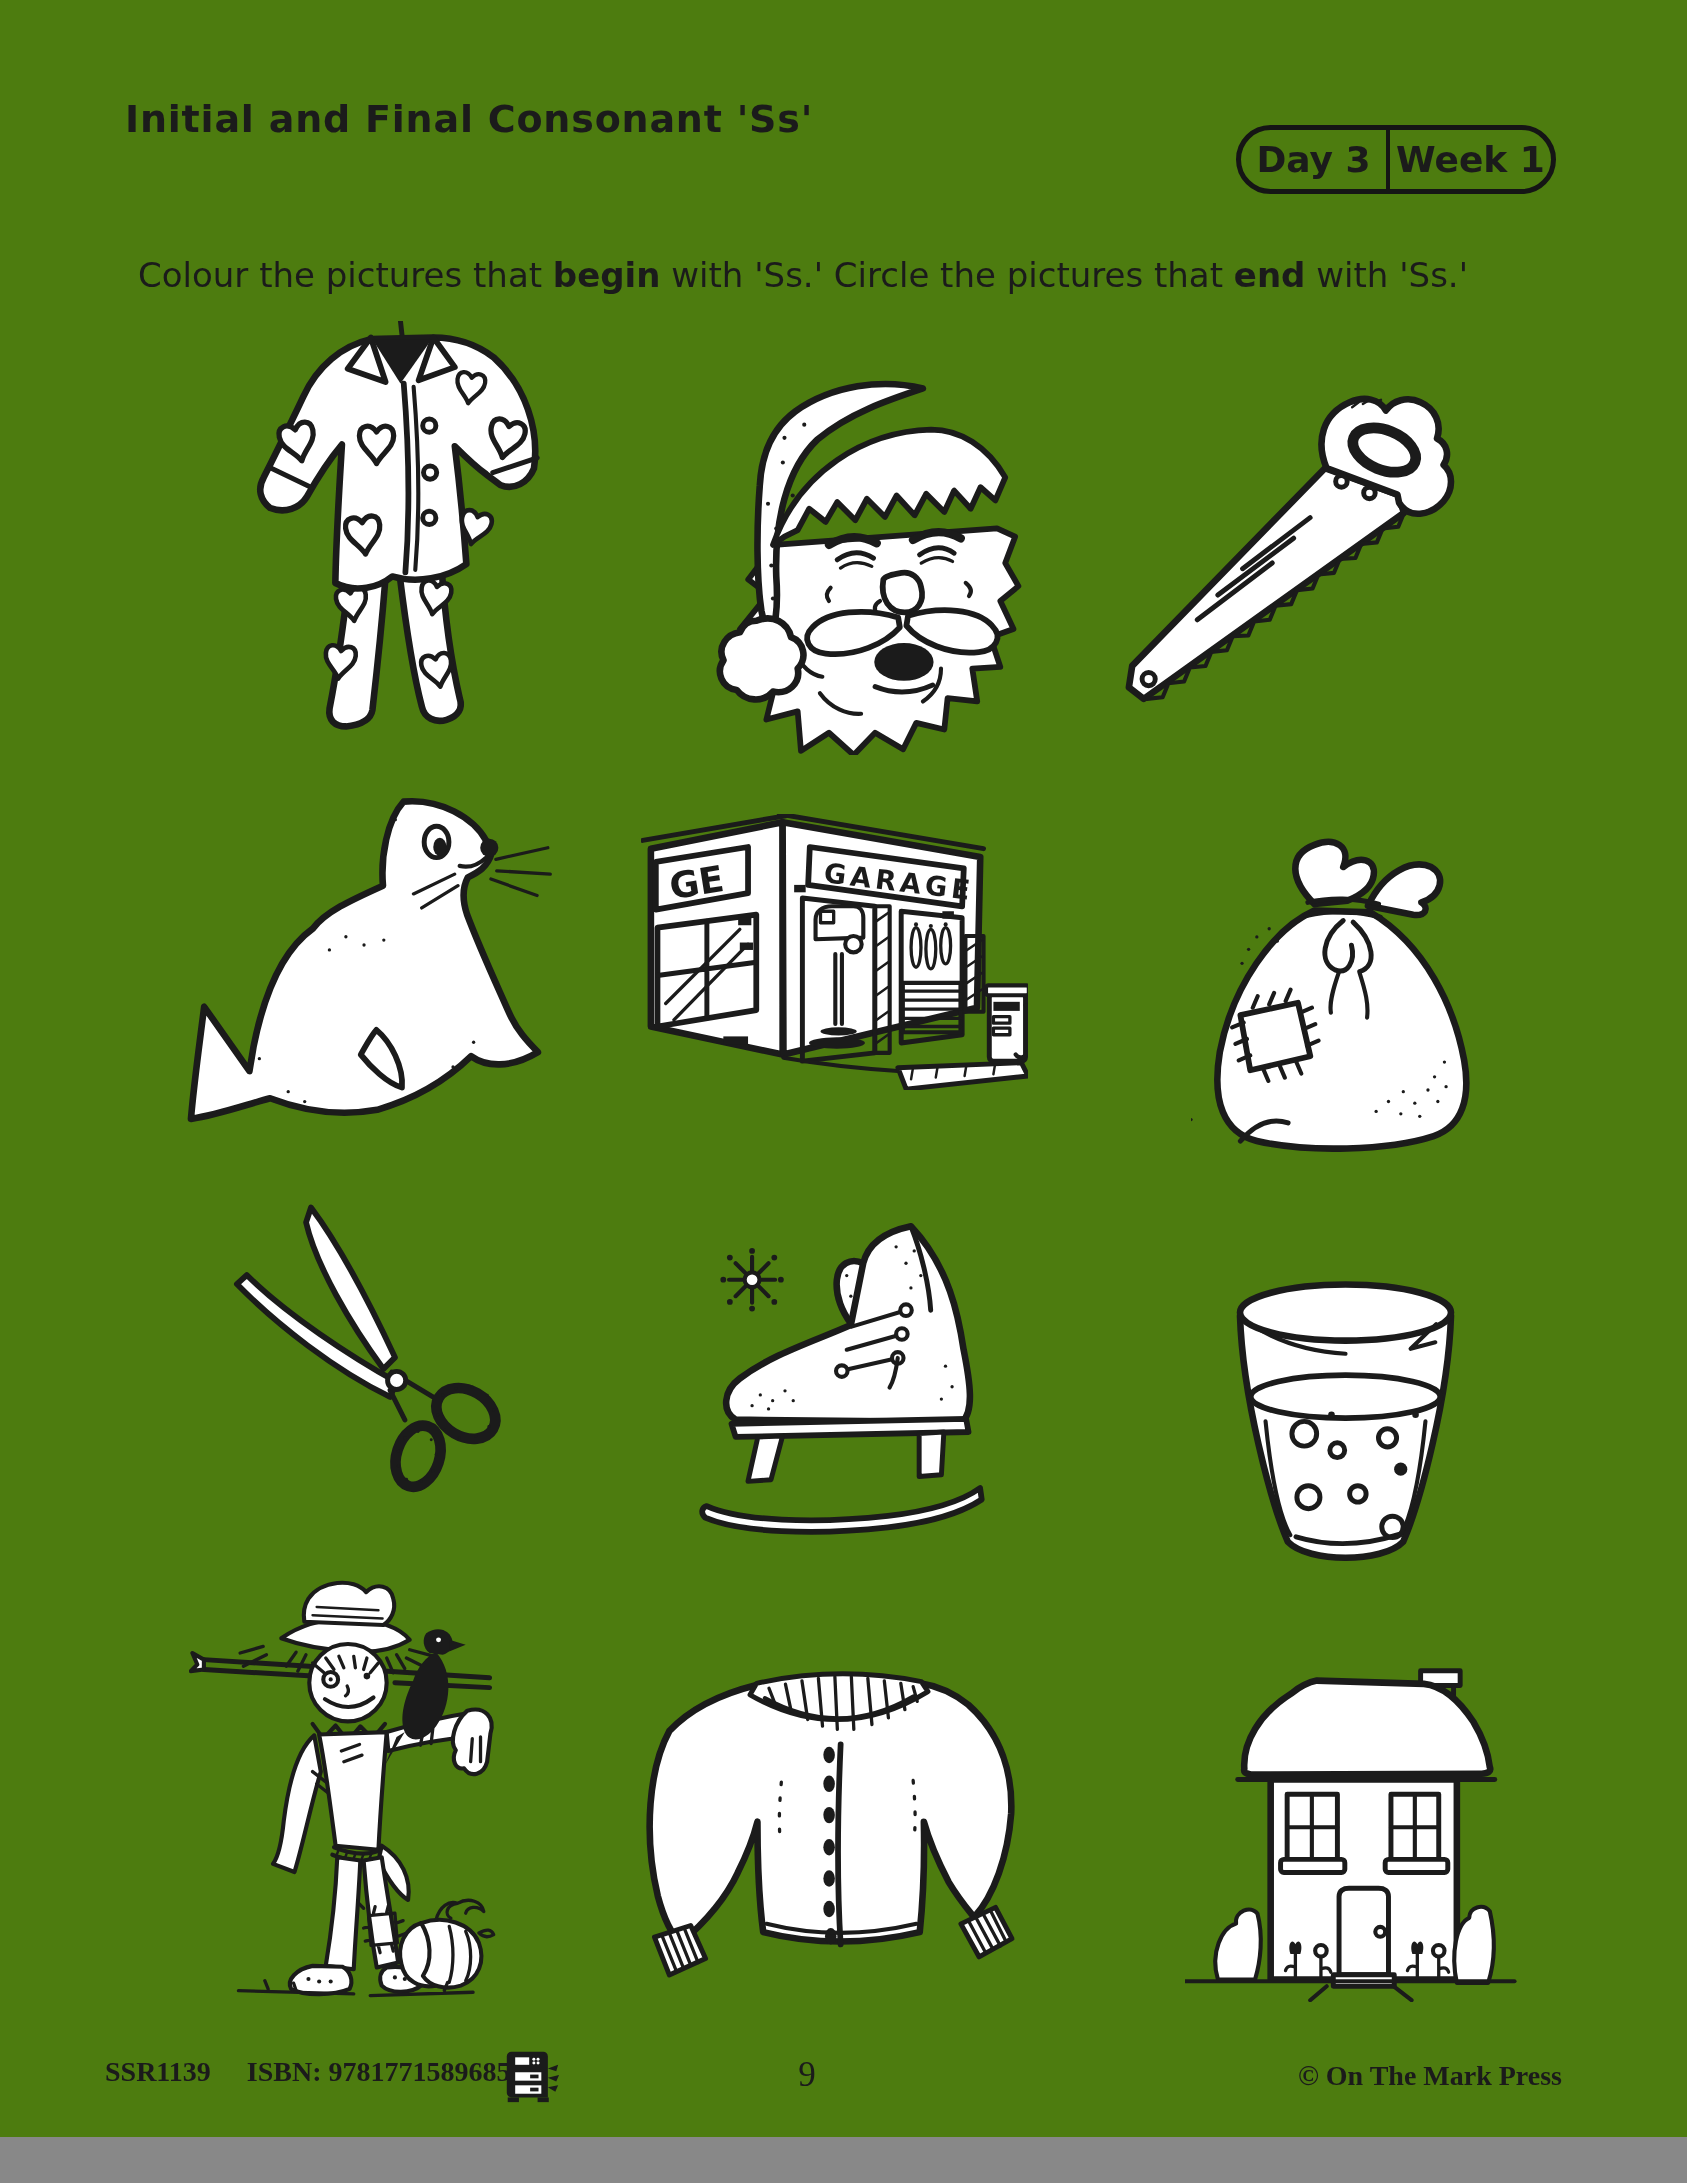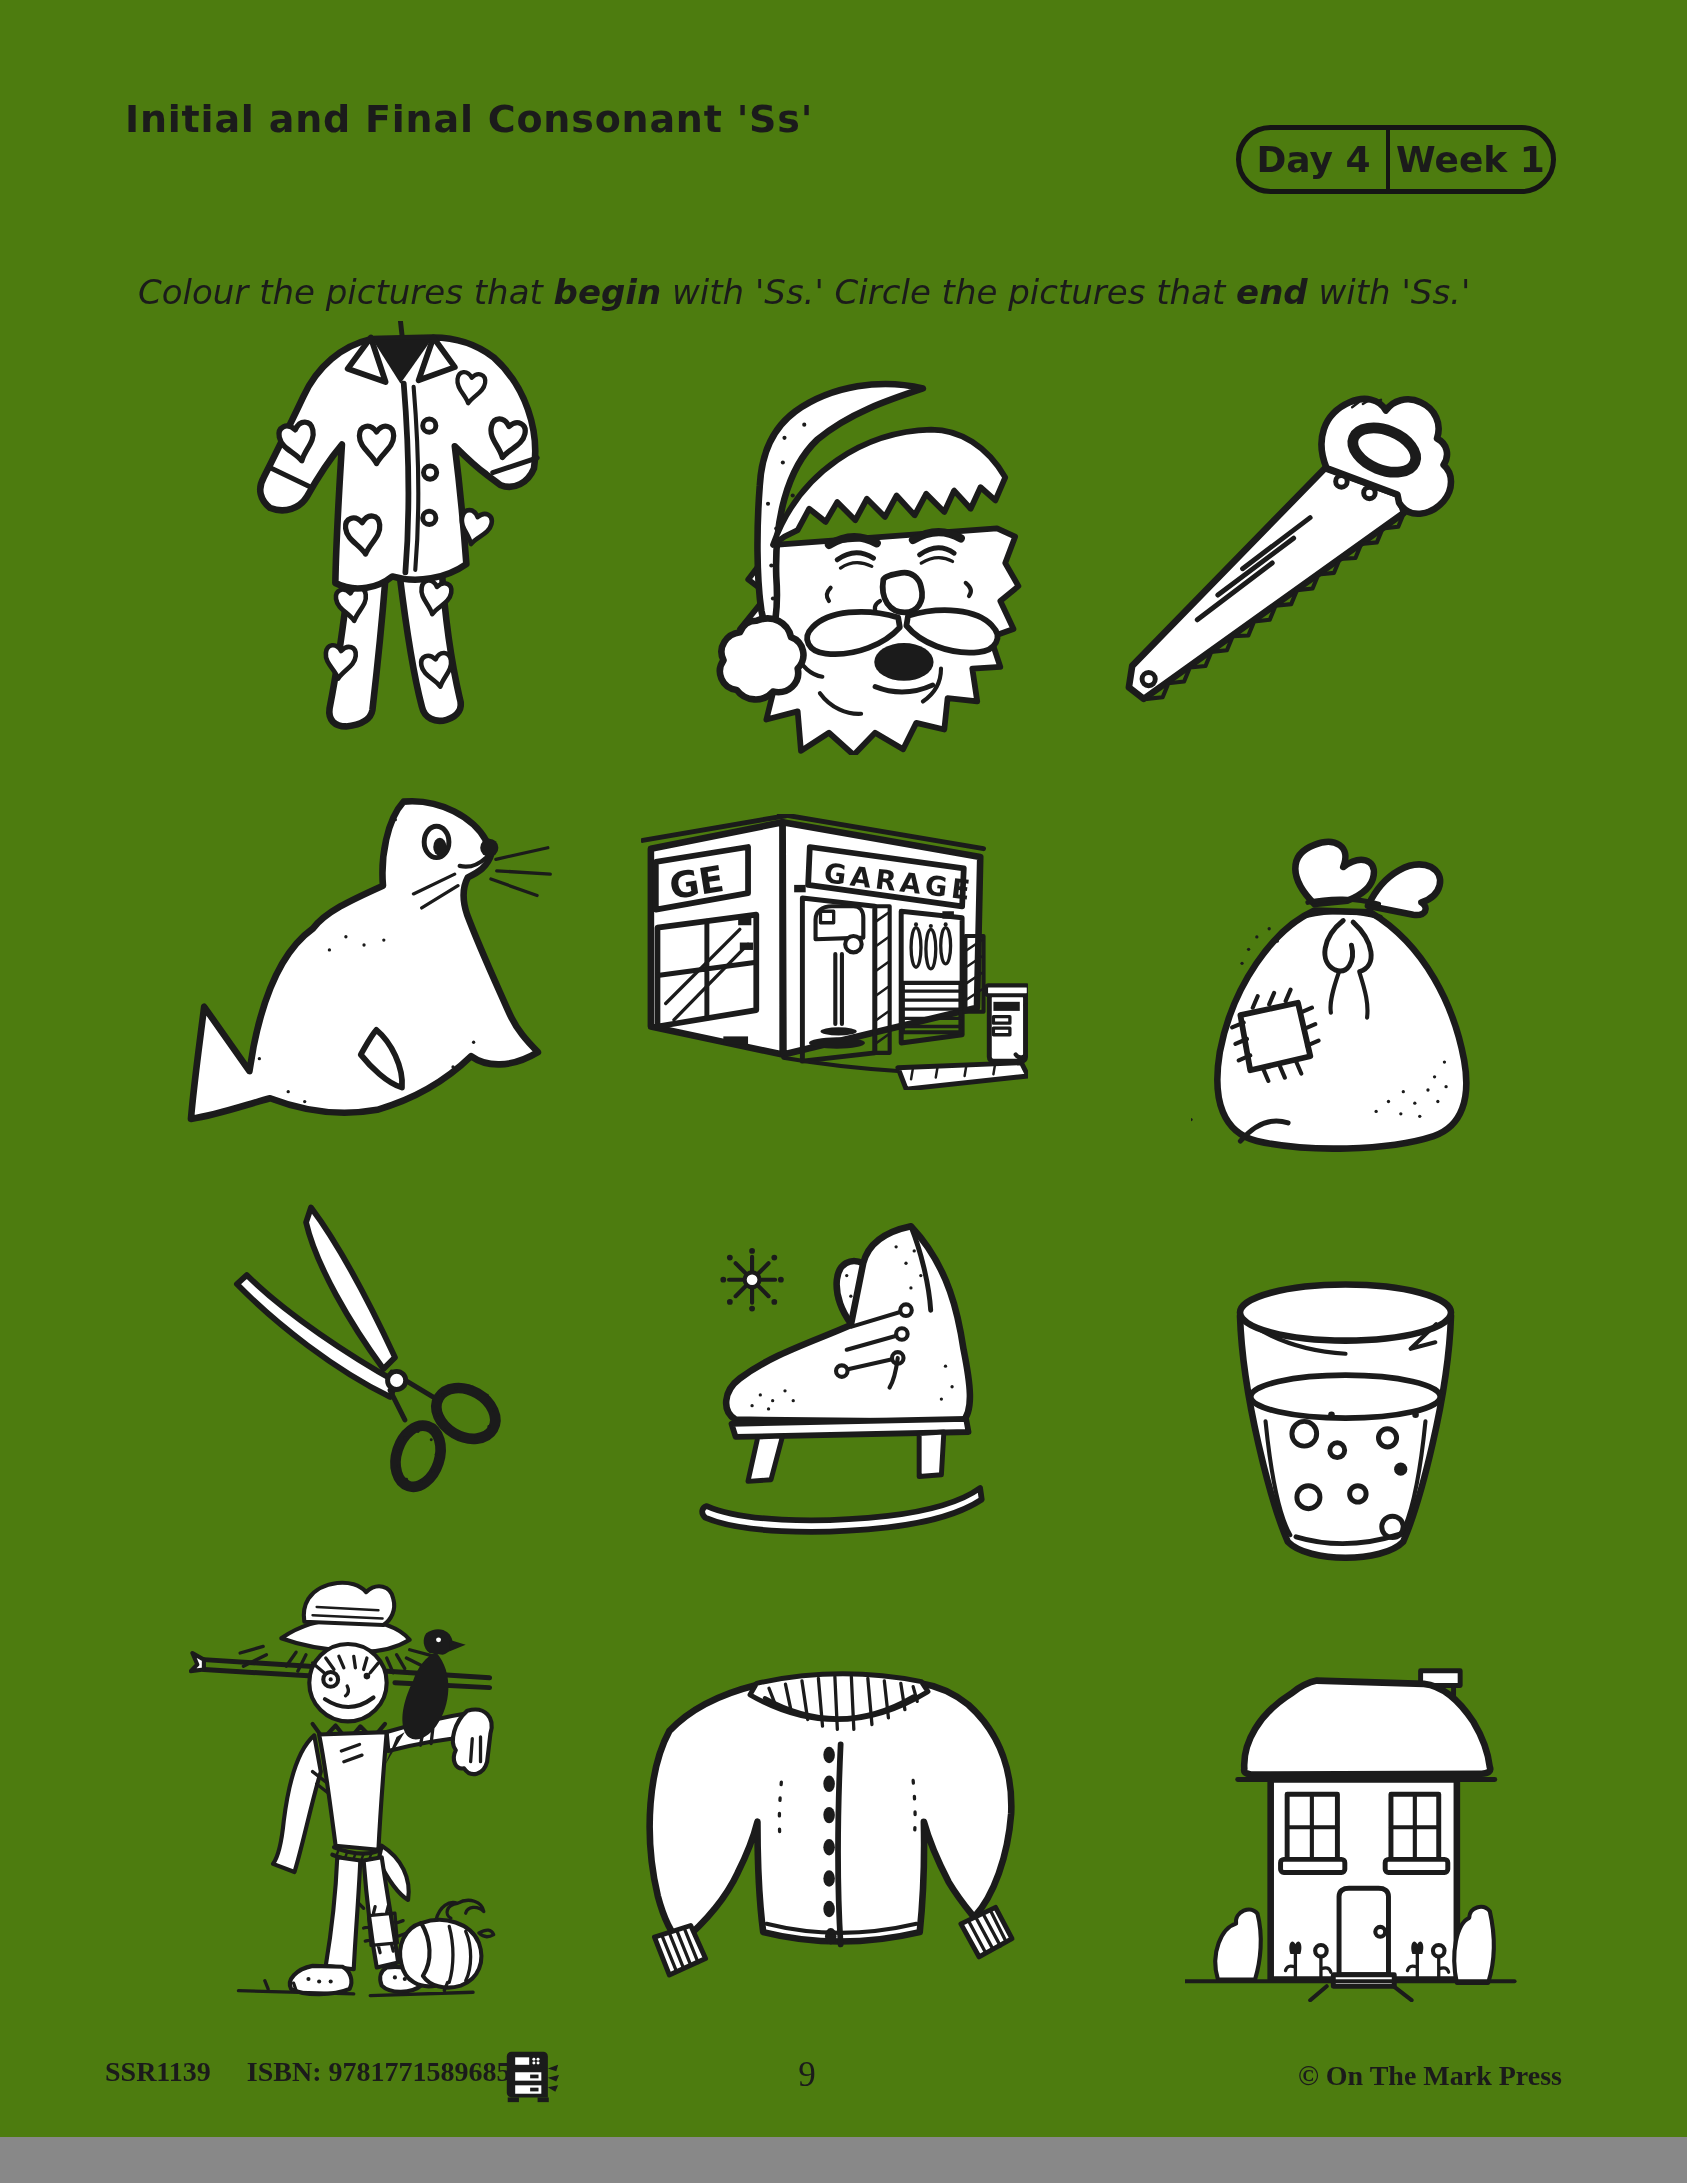--- a/index.html
+++ b/index.html
@@ -4,21 +4,21 @@
 <style>
   html,body{margin:0;padding:0;background:#888;}
   .sheet{position:relative;width:1687px;height:2137px;background:#4d7c0f;overflow:hidden;
          font-family:"DejaVu Sans",sans-serif;color:#1b1b1b;}
   .title{position:absolute;left:125px;top:97px;font-size:38px;font-weight:bold;letter-spacing:0.8px;}
   .badge{position:absolute;left:1236px;top:125px;width:320px;height:69px;border:5px solid #151515;
          border-radius:38px;display:flex;align-items:stretch;box-sizing:border-box;}
   .badge-cell{display:flex;align-items:center;justify-content:center;font-size:36px;font-weight:bold;}
   .badge-cell.day{width:145px;}
   .badge-cell.week{flex:1;border-left:4.1px solid #151515;text-align:right;}
-  .instructions{position:absolute;left:138px;top:272px;width:1434px;font-size:34px;line-height:1.2;font-style:italic;}
+  .instructions{position:absolute;left:138px;top:255px;width:1434px;font-size:34px;line-height:1.2;}
   .instructions b{font-weight:bold;}
   .pic{position:absolute;}
   .pic svg{display:block;width:100%;height:100%;}
   .s{fill:none;stroke:#1b1b1b;stroke-width:8;stroke-linecap:round;stroke-linejoin:round;}
   .sw{fill:#ffffff;stroke:#1b1b1b;stroke-width:8;stroke-linecap:round;stroke-linejoin:round;}
   .sb{fill:#1b1b1b;stroke:none;}
   .s3{stroke-width:3}.s4{stroke-width:4}.s5{stroke-width:5}.s6{stroke-width:6}.s7{stroke-width:7}
   .s10{stroke-width:10}.s13{stroke-width:13}
   .sign-text{font-family:"DejaVu Sans",sans-serif;font-weight:bold;fill:#1b1b1b;}
   .footer-left{position:absolute;left:105px;top:2056px;font-family:"Liberation Serif",serif;
@@ -37,21 +37,21 @@
 
   <svg width="0" height="0" aria-hidden="true">
       <defs>
     <path id="ht" d="M0,10 C-4,2 -13,-2 -13,-11 C-13,-19 -5,-21 0,-14 C5,-21 13,-19 13,-11 C13,-2 4,2 0,10 Z"></path>
   </defs>
     </svg>
 
   <div class="title">Initial and Final Consonant 'Ss'</div>
 
   <div class="badge">
-    <div class="badge-cell day">Day 4</div>
+    <div class="badge-cell day">Day 3</div>
     <div class="badge-cell week">Week 1</div>
   </div>
 
   <div class="instructions"><span>Colour the pictures that </span><b>begin</b><span> with 'Ss.' Circle the pictures that </span><b>end</b><span> with 'Ss.'</span></div>
 
   
 
   <div class="pic" style="left:247px;top:321px;width:297px;height:412px">
     <svg viewBox="0 0 360 500">
       <line x1="186" y1="0" x2="188" y2="18" class="s s6"></line>

